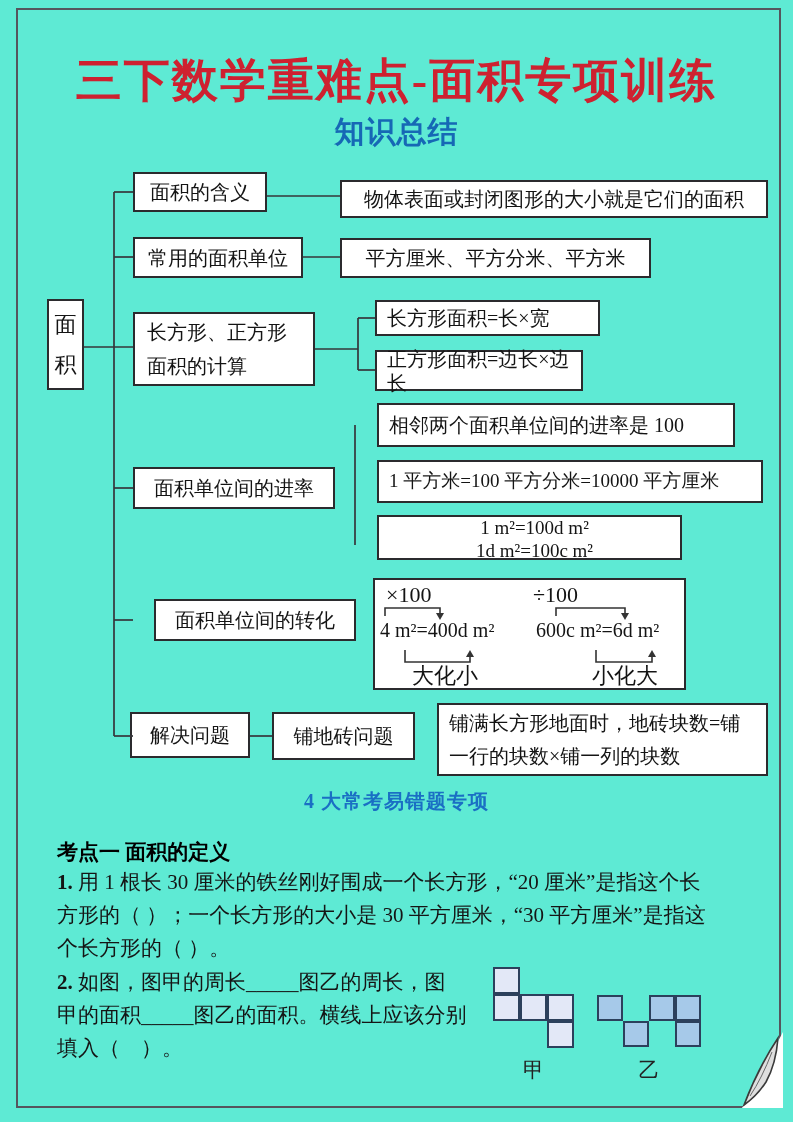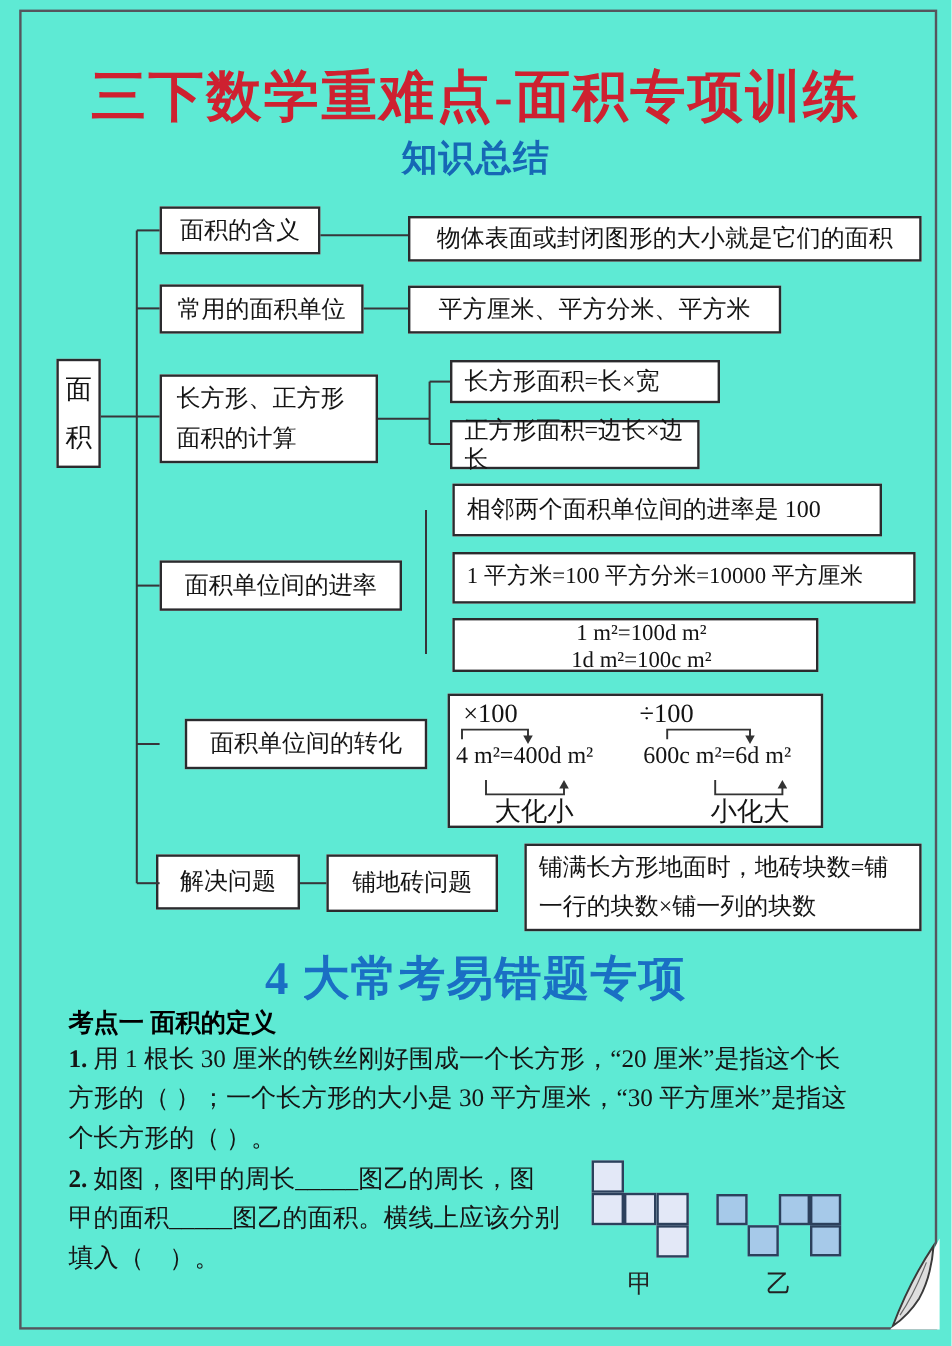--- a/index.html
+++ b/index.html
@@ -11,21 +11,21 @@
   .title{
     position:absolute;left:0;top:50px;width:100%;text-align:center;margin:0;
     font-size:46px;font-weight:bold;color:#ce2130;letter-spacing:2px;
   }
   .subtitle{
     position:absolute;left:0;top:112px;width:100%;text-align:center;margin:0;
     font-size:30px;font-weight:bold;color:#1668b5;letter-spacing:1px;
   }
   .heading2{
     position:absolute;left:0;top:788px;width:100%;text-align:center;margin:0;
-    font-size:39px;font-weight:bold;color:#1a6fc4;letter-spacing:1px;
+    font-size:20px;font-weight:bold;color:#1a6fc4;letter-spacing:1px;
   }
   .overlay{position:absolute;left:0;top:0;width:793px;height:1122px;pointer-events:none;z-index:5;}
   .mbox{
     position:absolute;border:2px solid #2b2b2e;background:#fff;box-sizing:border-box;
     display:flex;align-items:center;justify-content:center;font-size:20px;color:#141414;
     line-height:1.2;z-index:3;
   }
   .mbox.leftal{justify-content:flex-start;padding-left:10px;}
   .mbox.col{flex-direction:column;align-items:flex-start;justify-content:center;}
   .rootbox{font-size:22px;flex-direction:column;line-height:1.8;}

